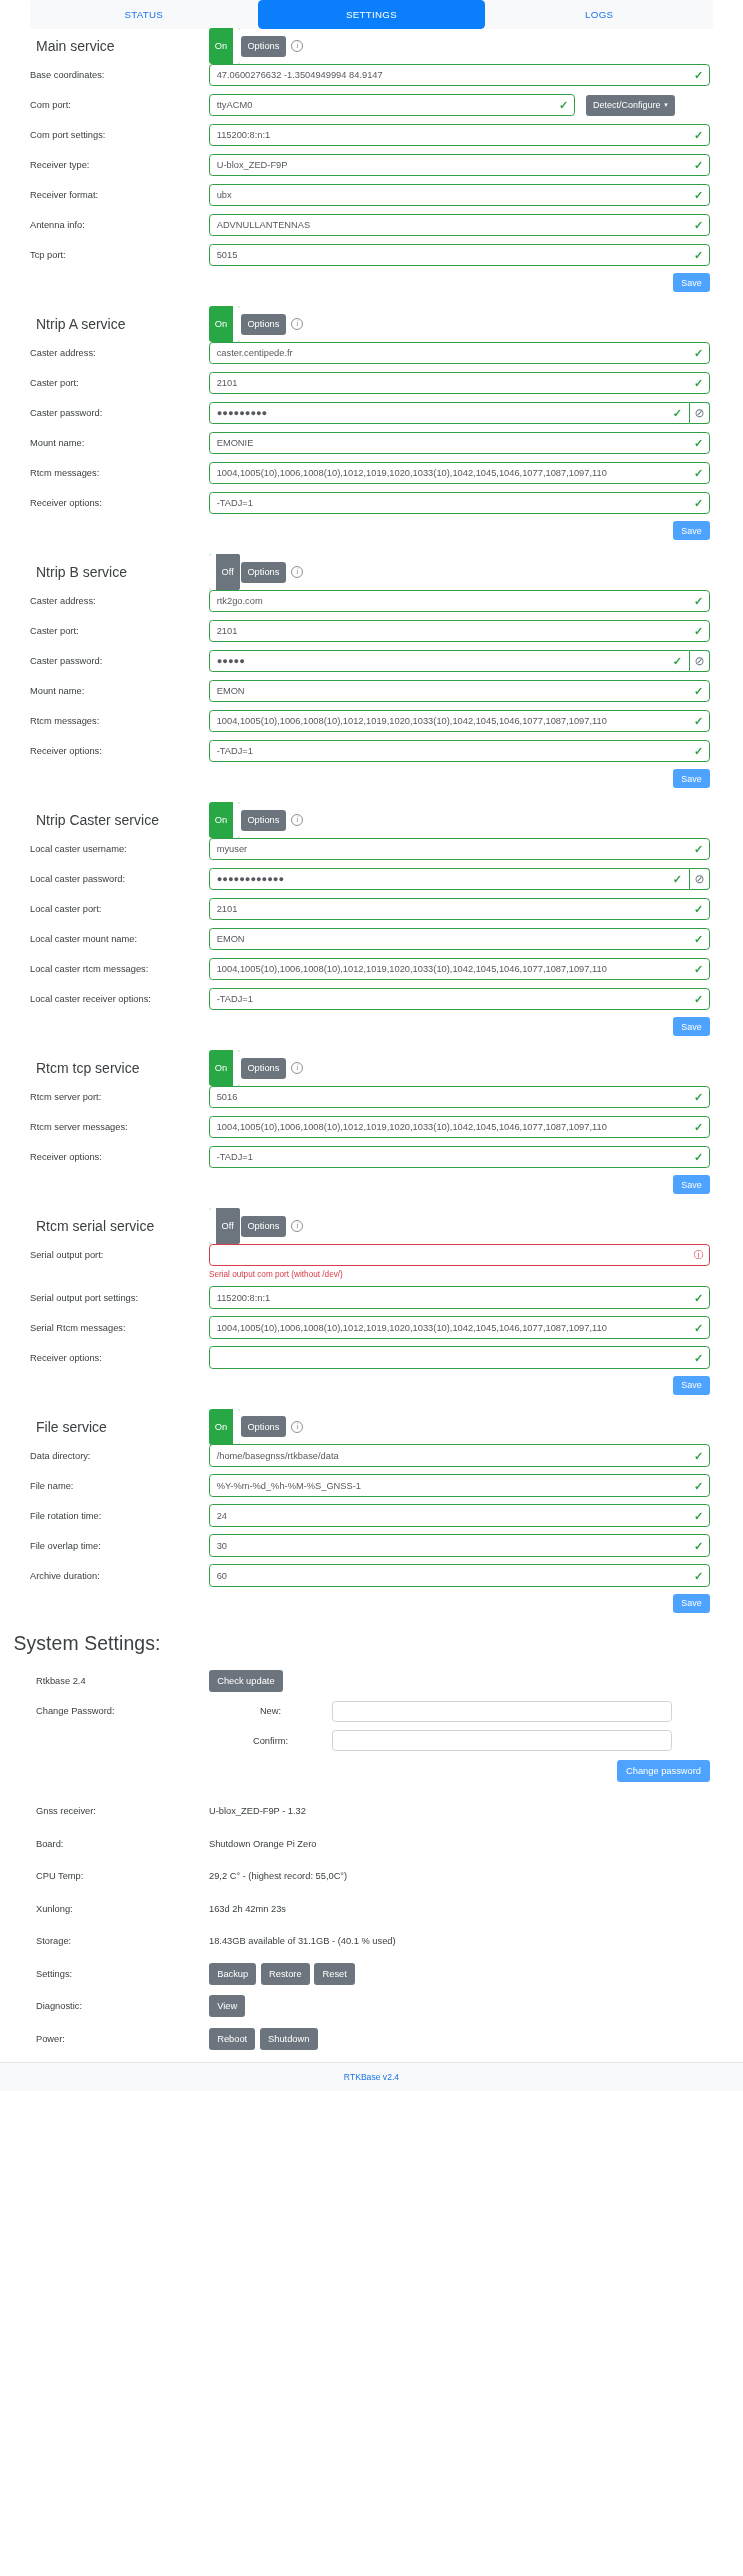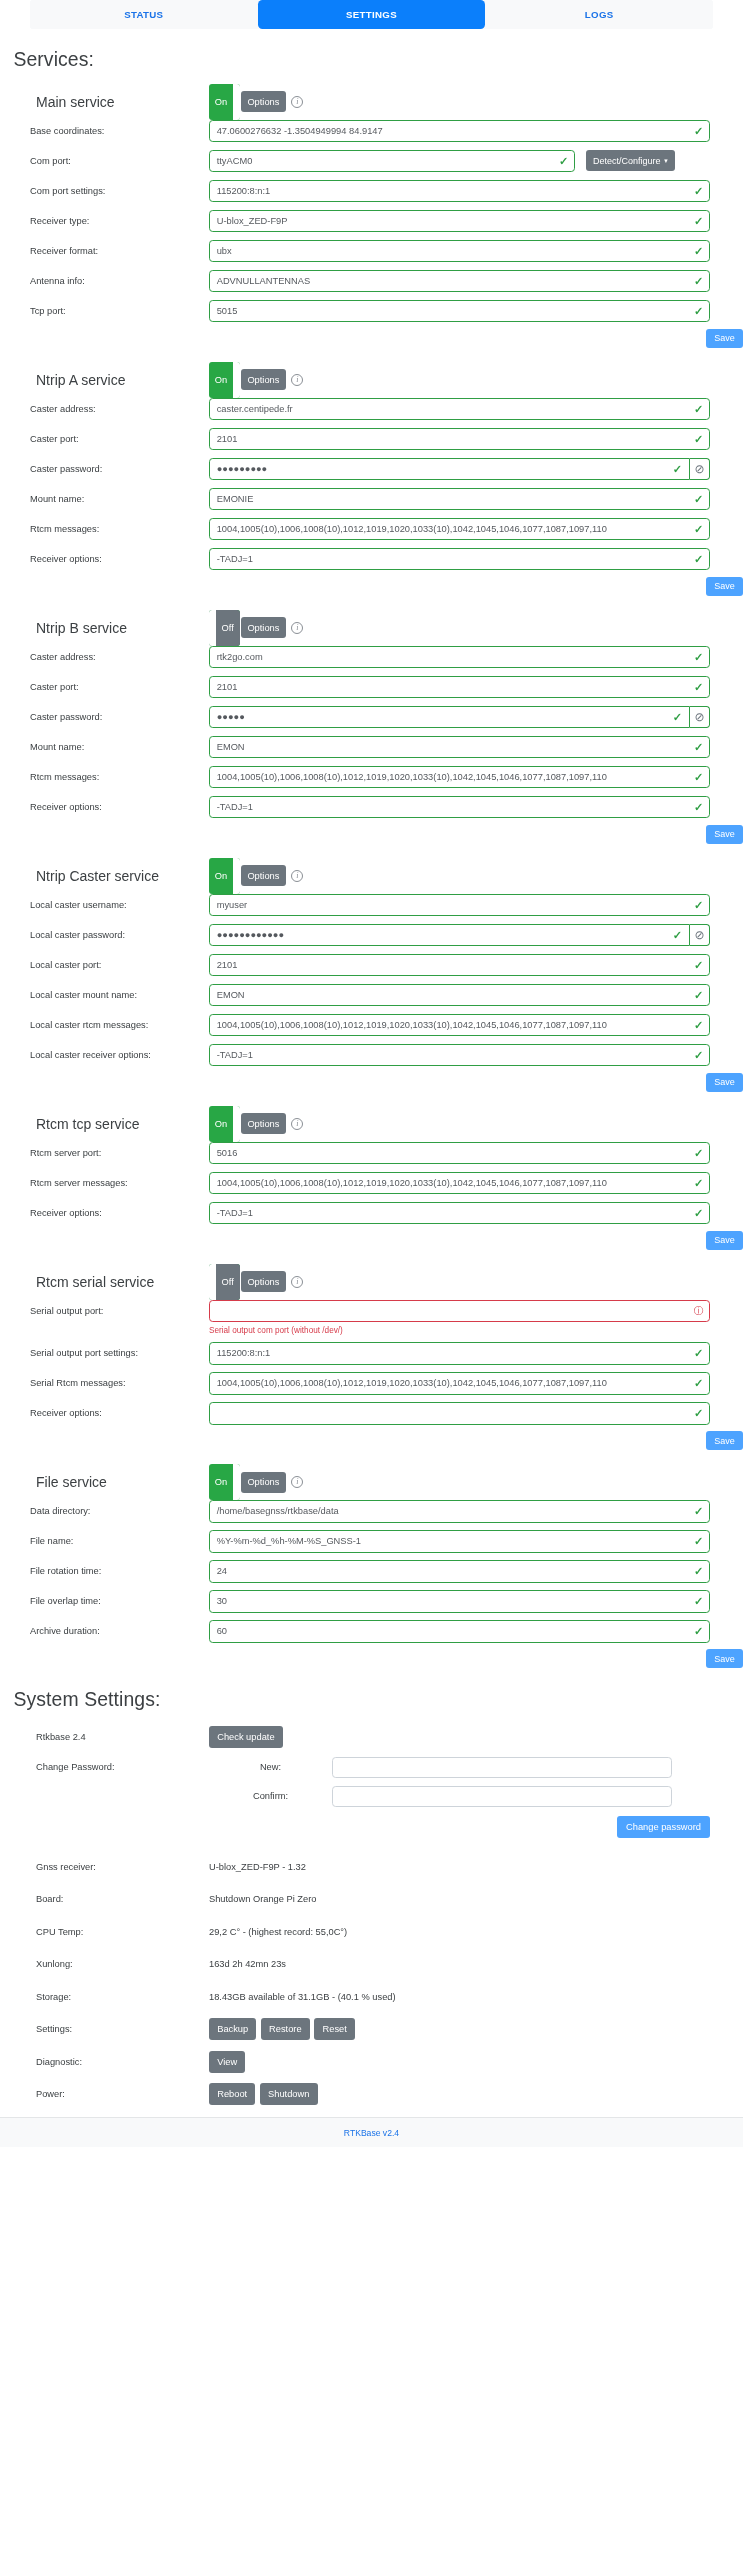--- a/index.html
+++ b/index.html
@@ -21,21 +21,21 @@
     background: #f8f9fa;
     border-radius: 3px;
     overflow: hidden;
   }
   .tab {
     flex: 1 1 0;
     display: flex;
     align-items: center;
     justify-content: center;
     font-size: 9.7px;
-    font-weight: bold;
+    font-weight: normal;
     letter-spacing: 0.3px;
     color: #1a73e8;
     background: #f8f9fa;
     cursor: pointer;
     user-select: none;
   }
   .tab.active {
     background: #0b7ffb;
     color: #ffffff;
     border-radius: 4.5px;
@@ -218,20 +218,21 @@
     display: inline-flex;
     align-items: center;
     cursor: pointer;
     white-space: nowrap;
   }
   .caret { margin-left: 3.7px; font-size: 6.7px; }
 
   .save-row {
     display: flex;
     justify-content: flex-end;
+    padding-right: 33px;
     margin: 4.5px 0 15px 0;
   }
   .btn-save {
     background: #4da3ff;
     color: #fff;
     border: none;
     border-radius: 3px;
     font-size: 9px;
     font-family: inherit;
     padding: 4.5px 8.2px;
@@ -320,21 +321,20 @@
 <body>
 
 <div class="page">
 
   <div class="tabbar" id="tabbar">
       <div class="tab">STATUS</div>
       <div class="tab active">SETTINGS</div>
       <div class="tab">LOGS</div>
     </div>
 
-  <h2 class="section-head">Services:</h2>
 
   <div id="services-container">
       <div class="svc">
         <div class="svc-header">
           <div class="svc-title">Main service</div>
           <div class="toggle on">
             <span class="lbl">On</span>
             <span class="knob"></span>
           </div>
           <button class="btn-options">Options</button>

